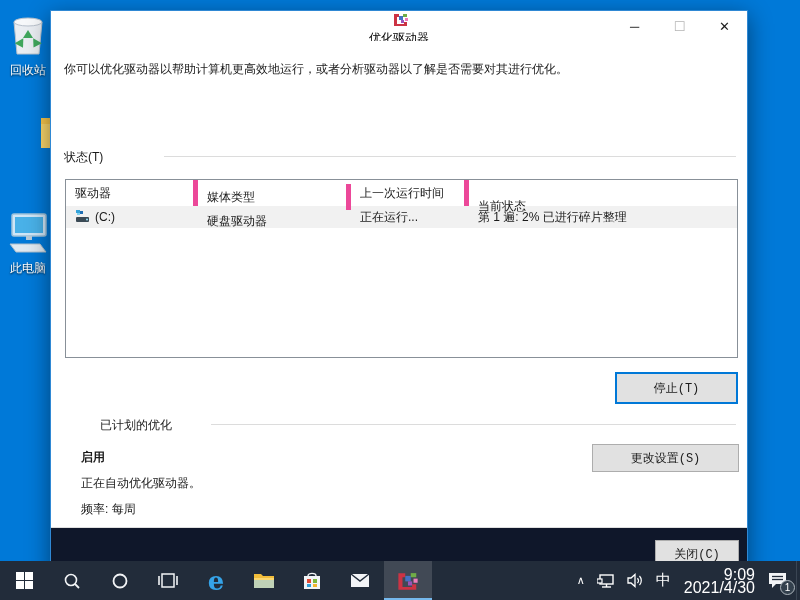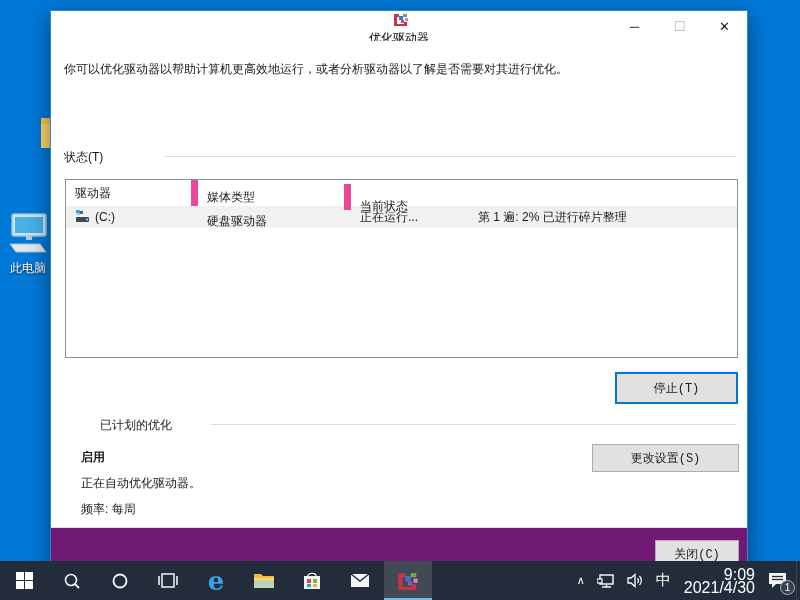--- a/index.html
+++ b/index.html
@@ -29,41 +29,41 @@
   .win-body { position:relative; height:498px; background:#fff; }
   .desc { position:absolute; left:13px; top:20px; width:660px; color:#1a1a1a; }
 
   .group-label { position:absolute; left:13px; color:#1a1a1a; }
   .rule { position:absolute; height:1px; background:#dcdcdc; }
 
   
   .listview { position:absolute; left:14px; top:138px; width:673px; height:179px;
               border:1px solid #889098; background:#fff; }
   .lv-header { display:flex; height:26px; align-items:center; }
-  .lv-h { padding-left:9px; height:26px; line-height:26px; border-right:7px solid #ec4899; color:#1a1a1a; }
+  .lv-h { padding-left:9px; height:26px; line-height:26px; border-right:5px solid #ec4899; color:#1a1a1a; }
   .lv-h:last-child { border-right:none;margin-top:26px; }
   .c1 { width:132px; } .c2 { width:153px;margin-top:8px; } .c3 { width:118px; } .c4 { width:238px; }
   .lv-row { display:flex; height:22px; align-items:center; background:#f1f1f1; cursor:default; }
   .lv-c { padding-left:9px; white-space:nowrap; overflow:hidden; }
   .drive-cell { display:flex; align-items:center; gap:5px; }
 
   
   .btn { position:absolute; background:#e1e1e1; border:1px solid #adadad; color:#1a1a1a;
          font-size:12px; text-align:center; cursor:pointer; font-family:Liberation Mono, monospace; }
   #btn-stop { right:10px; top:332px; width:121px; height:30px;
               border:1px solid #0078d7; box-shadow:0 0 0 1px #0078d7; }
   #btn-change { right:8px; top:403px; width:147px; height:28px; }
   #btn-close { right:8px; top:12px; width:84px; height:28px; }
 
   .sched-state { position:absolute; left:30px; top:408px; font-weight:bold; }
   .sched-detail { position:absolute; left:30px; top:434px; }
   .sched-freq { position:absolute; left:30px; top:460px; }
 
   .win-footer { position:absolute; left:0; right:0; bottom:0; height:47px;
-                background:#701a75; border-top:1px solid #dfdfdf; }
+                background:#0f172a; border-top:1px solid #dfdfdf; }
 
   
   .taskbar { position:absolute; left:0; bottom:0; width:800px; height:39px; background:#222c3a;
              display:flex; align-items:stretch; z-index:50; }
   .tb-btn { width:48px; display:flex; align-items:center; justify-content:center; cursor:pointer; }
   .tb-btn.active { background:rgba(255,255,255,.14); border-bottom:2px solid #76b9ed; }
   .tray { position:absolute; right:10px; top:0; height:39px; display:flex; align-items:center; gap:6px; }
   .tray-item { color:#fff; display:flex; align-items:center; justify-content:center; height:39px;
                padding:0 3px; cursor:pointer; }
   .ime { font-size:15px; }
@@ -73,20 +73,32 @@
            border:1px solid #aeb6bd; border-radius:50%; color:#fff; font-size:10px; line-height:13px;
            text-align:center; }
   .show-desktop { position:absolute; right:0; top:0; width:4px; height:39px; border-left:1px solid #3a4553; cursor:pointer; }
   .chev { font-size:11px; color:#fff; }
 </style>
 </head>
 <body>
 
 <div class="screen">
 
+  <div class="desk-icon" id="icon-recycle">
+    <span class="glyph">
+      <svg width="40" height="44" viewBox="0 0 40 44">
+        <path d="M6 10 L34 10 L31 42 L9 42 Z" fill="#e9edf2" stroke="#b9c2cc" stroke-width="1"></path>
+        <ellipse cx="20" cy="10" rx="14" ry="4" fill="#f6f8fa" stroke="#b9c2cc" stroke-width="1"></ellipse>
+        <path d="M20 18 l5 8 h-10 Z" fill="#3fa65c"></path>
+        <path d="M14 32 l5 8 h-10 Z" fill="#3fa65c" transform="rotate(150 14 34)"></path>
+        <path d="M27 30 l5 8 h-10 Z" fill="#3fa65c" transform="rotate(-150 27 33)"></path>
+      </svg>
+    </span>
+    <span class="lbl">回收站</span>
+  </div>
 
   <div class="desk-icon" id="icon-xu">
     <span class="glyph">
       <svg width="44" height="40" viewBox="0 0 44 40">
         <path d="M2 6 L16 6 L19 10 L42 10 L42 36 L2 36 Z" fill="#f7c64c"></path>
         <path d="M2 12 L42 12 L42 36 L2 36 Z" fill="#fbd76b"></path>
         <circle cx="29" cy="18" r="6" fill="#b98e62"></circle>
         <path d="M19 36 c0-8 5-12 10-12 s10 4 10 12 Z" fill="#5d9e68"></path>
       </svg>
     </span>
@@ -127,20 +139,21 @@
     <div class="win-body">
       <div class="desc">你可以优化驱动器以帮助计算机更高效地运行，或者分析驱动器以了解是否需要对其进行优化。</div>
 
       <div class="group-label" style="top:108px;">状态(T)</div>
       <div class="rule" style="left:113px; right:11px; top:115px;"></div>
 
       <div class="listview">
         <div class="lv-header">
           <div class="lv-h c1">驱动器</div>
           <div class="lv-h c2">媒体类型</div>
+          <div class="lv-h c3">上一次运行时间</div>
           <div class="lv-h c4">当前状态</div>
         </div>
         <div class="lv-row">
           <div class="lv-c c1 drive-cell">
             <span>
               <svg width="15" height="14" viewBox="0 0 15 14">
                 <rect x="1" y="1" width="4" height="3" fill="#35a3da"></rect>
                 <rect x="5" y="2" width="3" height="3" fill="#1f6fb4"></rect>
                 <rect x="2" y="4" width="3" height="2" fill="#7fd0ef"></rect>
                 <rect x="1" y="8" width="13" height="5" rx="1" fill="#3b4a55"></rect>

